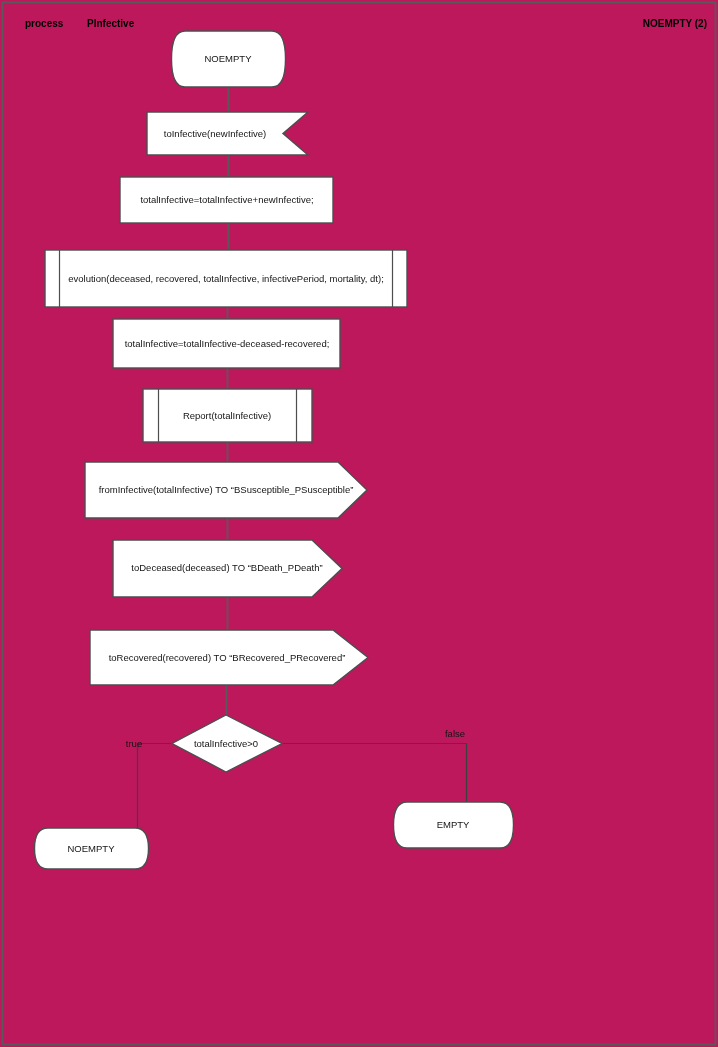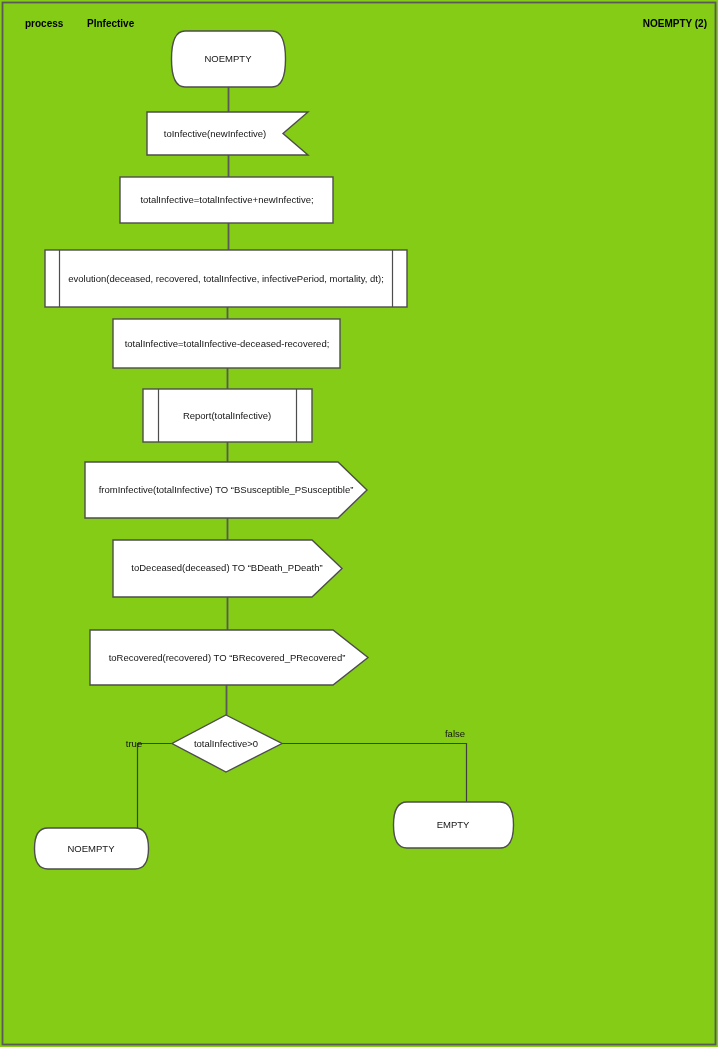--- a/index.html
+++ b/index.html
@@ -1,19 +1,19 @@
 <!DOCTYPE html>
 <html><head>
 <meta charset="utf-8">
 <style>
   html,body{margin:0;padding:0;background:#ffffff;}
   .page{
     position:relative;
     width:718px;height:1047px;
-    background:#84cc16;
+    background:#be185d;
     font-family:"Liberation Sans", sans-serif;
     overflow:hidden;
   }
   svg{display:block;}
   .shape{fill:#ffffff;stroke:#4d4d4d;stroke-width:1.4;}
   .inner-line{stroke:#4d4d4d;stroke-width:1.2;fill:none;}
   .conn{stroke:#595959;stroke-width:1.8;fill:none;}
   .branch{stroke:#3f3f3f;stroke-width:1.2;fill:none;}
   .lbl{font-size:9.5px;fill:#141414;}
   .hdr{font-size:10px;font-weight:bold;fill:#000000;}

